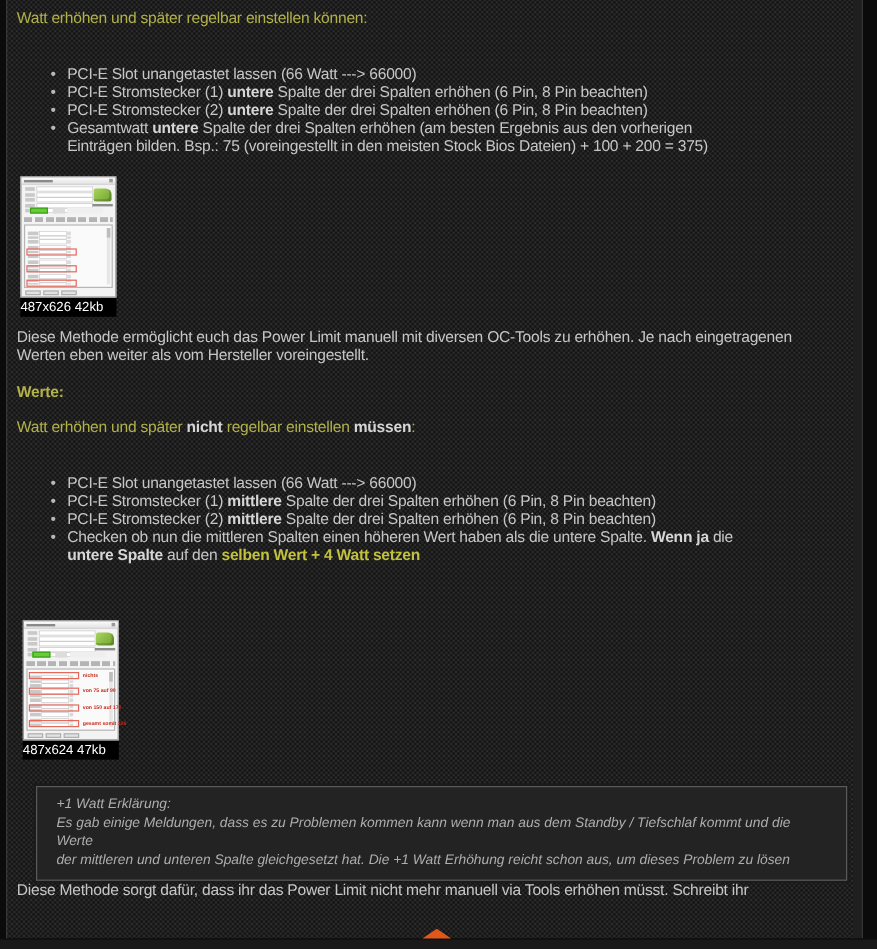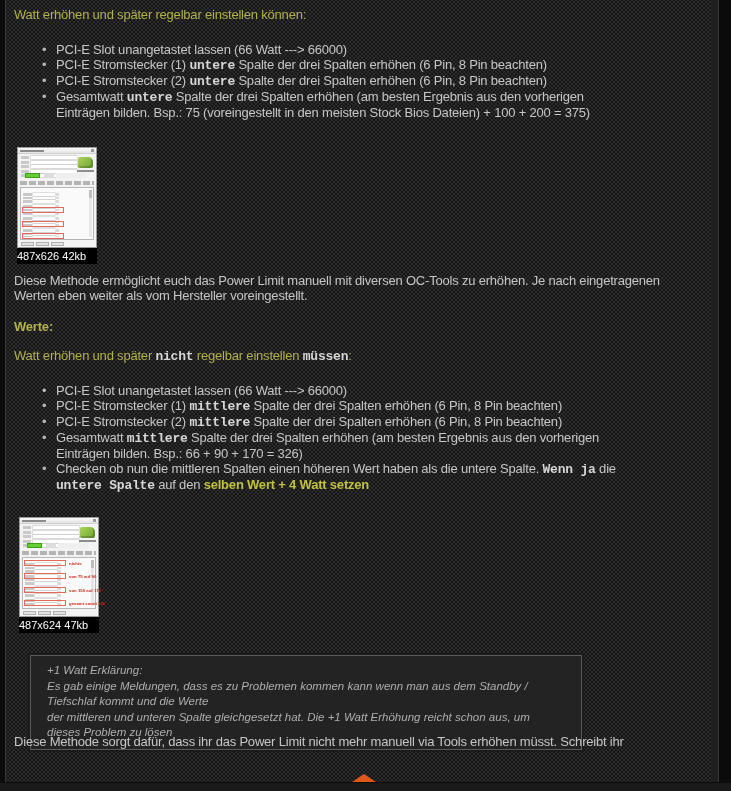--- a/index.html
+++ b/index.html
@@ -16,25 +16,25 @@
       radial-gradient(circle, #151515 1px, transparent 1.4px);
     background-size:4px 4px;
     background-position:0 0, 2px 2px;
     box-sizing:border-box;
   }
   .gutter { position:absolute; right:0; top:0; bottom:0; width:7px; background:#1f1f1f; }
 
   
   .txt { position:absolute; font-size:13px; line-height:15px; color:#c6c6c6; letter-spacing:-0.2px; z-index:2; }
   .o  { color:#b2b14a; }
-  .b  { font-weight:bold; color:#d6d6d6;font-family:Liberation Mono, monospace; }
+  .b  { font-weight:bold; color:#d6d6d6; }
   .ob { font-weight:bold; color:#c2c13e; }
   .oderline { font-weight:bold; color:#b2b14a; }
 
-  ul.blist { margin:0; padding:4px 0 0 28px; list-style:none; }
+  ul.blist { margin:0; padding:16px 0 0 28px; list-style:none; }
   ul.blist li { position:relative; padding-left:14px; line-height:15px; }
   ul.blist li::before { content:'\2022'; position:absolute; left:0; top:0; color:#b8b8b8; }
 
   
   .thumb { position:absolute; width:80px; z-index:3; cursor:pointer; }
   .shot { position:relative; height:101px; background:#f3f3f3; border:1px solid #9a9a9a; box-sizing:border-box; }
   .tbar { height:5px; background:linear-gradient(#fbfbfb,#e4e4e4); border-bottom:1px solid #cfcfcf; position:relative; }
   .tbar::before { content:''; position:absolute; left:2px; top:2px; width:24px; height:1.5px; background:#8a8a8a; }
   .tbar::after  { content:''; position:absolute; right:2px; top:1px; width:3px; height:3px; background:#9a9a9a; }
   .formarea { position:absolute; left:3px; top:8px; width:56px; }
@@ -61,21 +61,21 @@
   .redmark { position:absolute; left:1px; width:42px; height:6px; border:1px solid #e4685c; box-sizing:border-box; }
   .redrow { position:absolute; left:1px; right:1px; height:6px; }
   .redrow .bx { position:absolute; left:0; width:42px; height:6px; border:1px solid #e4685c; box-sizing:border-box; }
   .ann { position:absolute; left:45px; top:0; font-size:6px; line-height:7px; color:#c62b1c; font-weight:bold;
          transform:scale(0.72); transform-origin:0 50%; white-space:nowrap; }
   .btns { position:absolute; left:3px; bottom:1.5px; display:flex; gap:2px; }
   .btns i { width:13px; height:4px; background:#e2e2e2; border:1px solid #b0b0b0; box-sizing:border-box; }
   .cap { background:#000; color:#fff; font-size:11px; line-height:16px; letter-spacing:0; }
 
   
-  .quote { position:absolute; left:30px; top:655px; width:552px; box-sizing:border-box;
+  .quote { position:absolute; left:30px; top:655px; width:676px; box-sizing:border-box;
            background:#232323; border:1px solid #5a5a5a; box-shadow:0 0 0 2px #1b1b1b;
            padding:7px 16px 8px; z-index:2; }
   .quote .qtitle, .quote .qbody { font-style:italic; font-size:11.5px; line-height:15.5px; color:#aeaeae; letter-spacing:0; }
 
   
   .bottombar { position:absolute; left:0; right:0; top:782px; height:9px; background:#1a1a1a; border-top:1px solid #0c0c0c; z-index:4; }
   .scrolltop { position:absolute; left:352px; top:774px; width:0; height:0; z-index:5; cursor:pointer;
                border-left:12px solid transparent; border-right:12px solid transparent; border-bottom:8px solid #e0571b; }
 </style>
 </head>
@@ -206,21 +206,20 @@
   <div class="txt" style="left:14px; top:273px; right:12px;"><span>Diese Methode ermöglicht euch das Power Limit manuell mit diversen OC-Tools zu erhöhen. Je nach eingetragenen</span><br><span>Werten eben weiter als vom Hersteller voreingestellt.</span></div>
 
   <div class="txt oderline" style="left:14px; top:319px;">Werte:</div>
 
   <div class="txt" style="left:14px; top:348px; right:20px;"><span class="o">Watt erhöhen und später </span><span class="b">nicht</span><span class="o"> regelbar einstellen </span><span class="b">müssen</span><span class="o">:</span></div>
 
   <ul class="blist txt" style="left:14px; top:379px; right:12px;">
     <li><span>PCI-E Slot unangetastet lassen (66 Watt ---&gt; 66000)</span></li>
     <li><span>PCI-E Stromstecker (1) </span><span class="b">mittlere</span><span> Spalte der drei Spalten erhöhen (6 Pin, 8 Pin beachten)</span></li>
     <li><span>PCI-E Stromstecker (2) </span><span class="b">mittlere</span><span> Spalte der drei Spalten erhöhen (6 Pin, 8 Pin beachten)</span></li>
-    <li><span>Gesamtwatt </span><span class="b">mittlere</span><span> Spalte der drei Spalten erhöhen (am besten Ergebnis aus den vorherigen</span><br><span>Einträgen bilden. Bsp.: 66 + 90 + 170 = 326)</span></li>
     <li><span>Checken ob nun die mittleren Spalten einen höheren Wert haben als die untere Spalte. </span><span class="b">Wenn ja</span><span> die</span><br><span class="b">untere Spalte</span><span> auf den </span><span class="ob">selben Wert + 4 Watt setzen</span></li>
   </ul>
 
   <div class="thumb" style="left:19px; top:517px;">
     <div class="shot" style="height:100px;">
       <div class="tbar"></div>
       <div class="formarea">
           <div class="frow">
             <i></i>
             <b></b>

